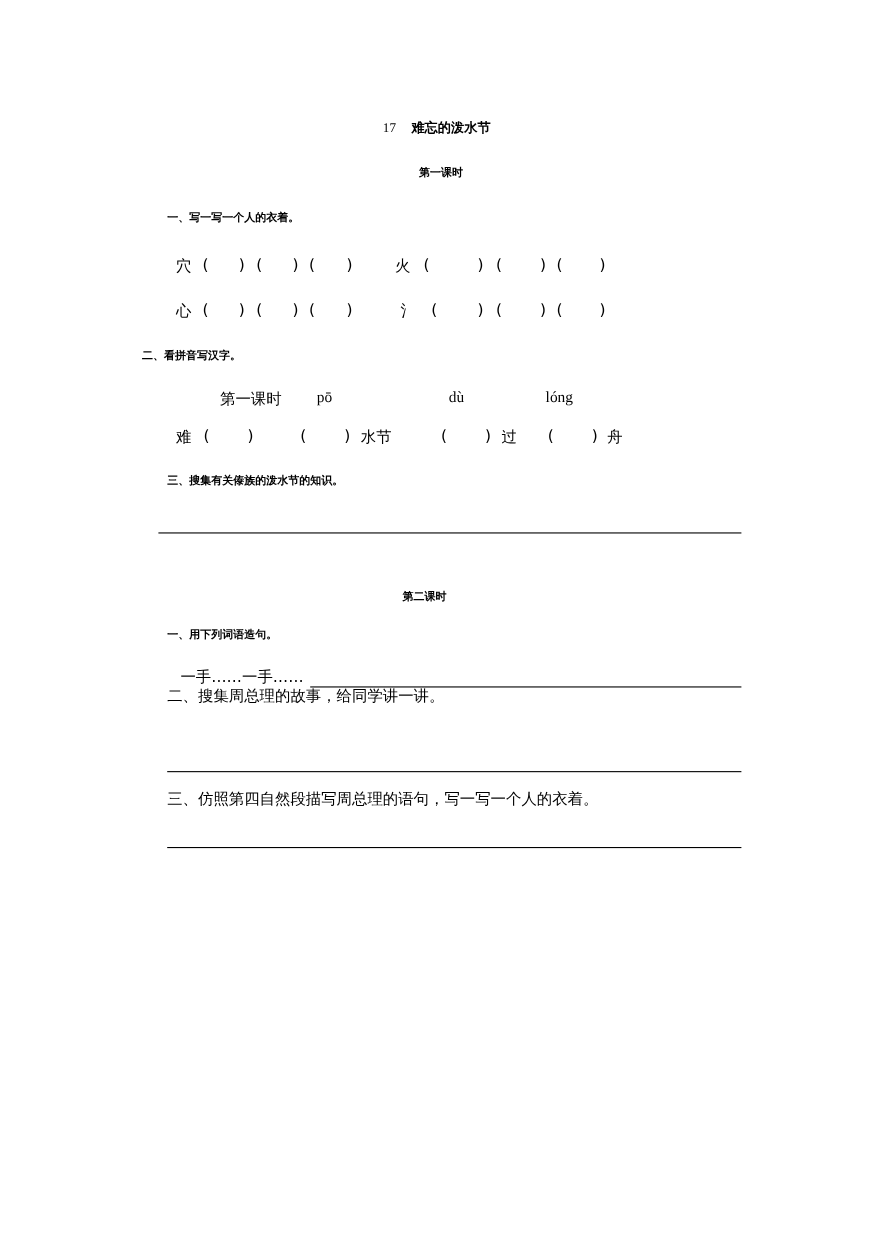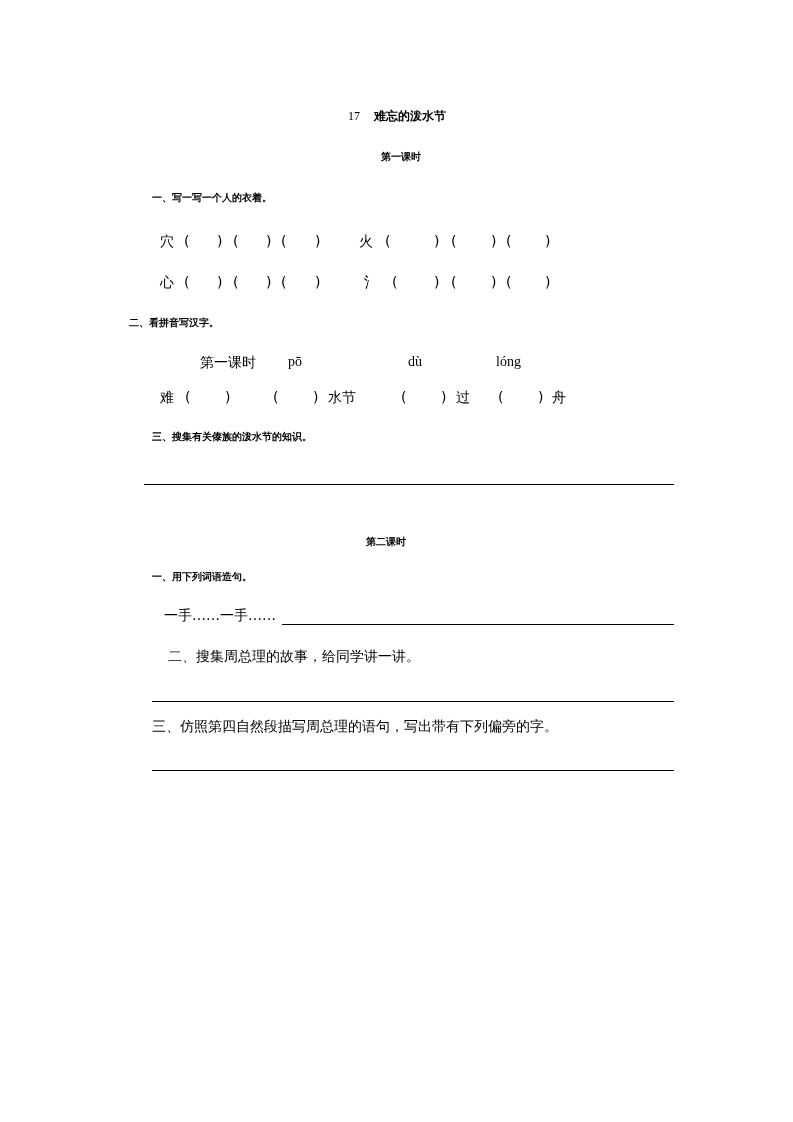--- a/index.html
+++ b/index.html
@@ -103,17 +103,17 @@
 
 <div class="abs heading" style="left:152px; top:430px;">三、搜集有关傣族的泼水节的知识。</div>
 <div class="line" style="left:144px; top:484px; width:530px;"></div>
 
 <div class="abs heading" style="left:366px; top:535px;">第二课时</div>
 <div class="abs heading" style="left:152px; top:570px;">一、用下列词语造句。</div>
 
 <div class="abs q" style="left:164px; top:607px;">一手……一手……</div>
 <div class="line" style="left:282px; top:624px; width:392px;"></div>
 
-<div class="abs q" style="left:152px; top:648px;margin-left:16px;">二、搜集周总理的故事，给同学讲一讲。</div>
+<div class="abs q" style="left:152px; top:624px;">二、搜集周总理的故事，给同学讲一讲。</div>
 <div class="line" style="left:152px; top:701px; width:522px;"></div>
 
-<div class="abs q" style="left:152px; top:718px;">三、仿照第四自然段描写周总理的语句，写出带有下列偏旁的字。</div>
+<div class="abs q" style="left:152px; top:718px;">三、仿照第四自然段描写周总理的语句，写一写一个人的衣着。</div>
 <div class="line" style="left:152px; top:770px; width:522px;"></div>
 
 </body></html>

